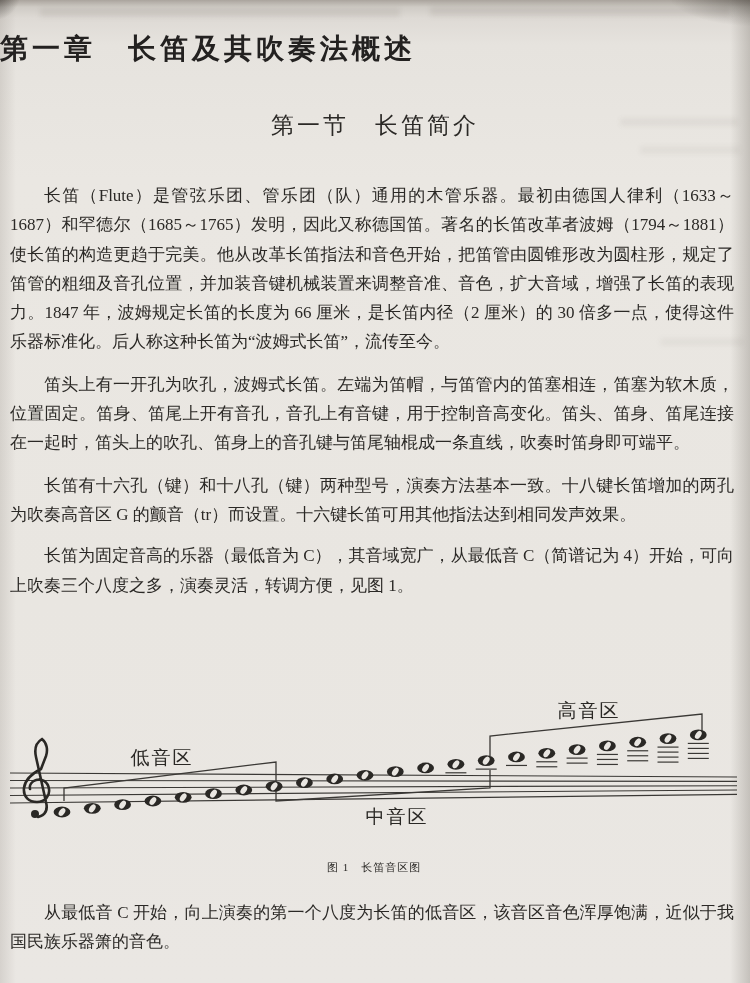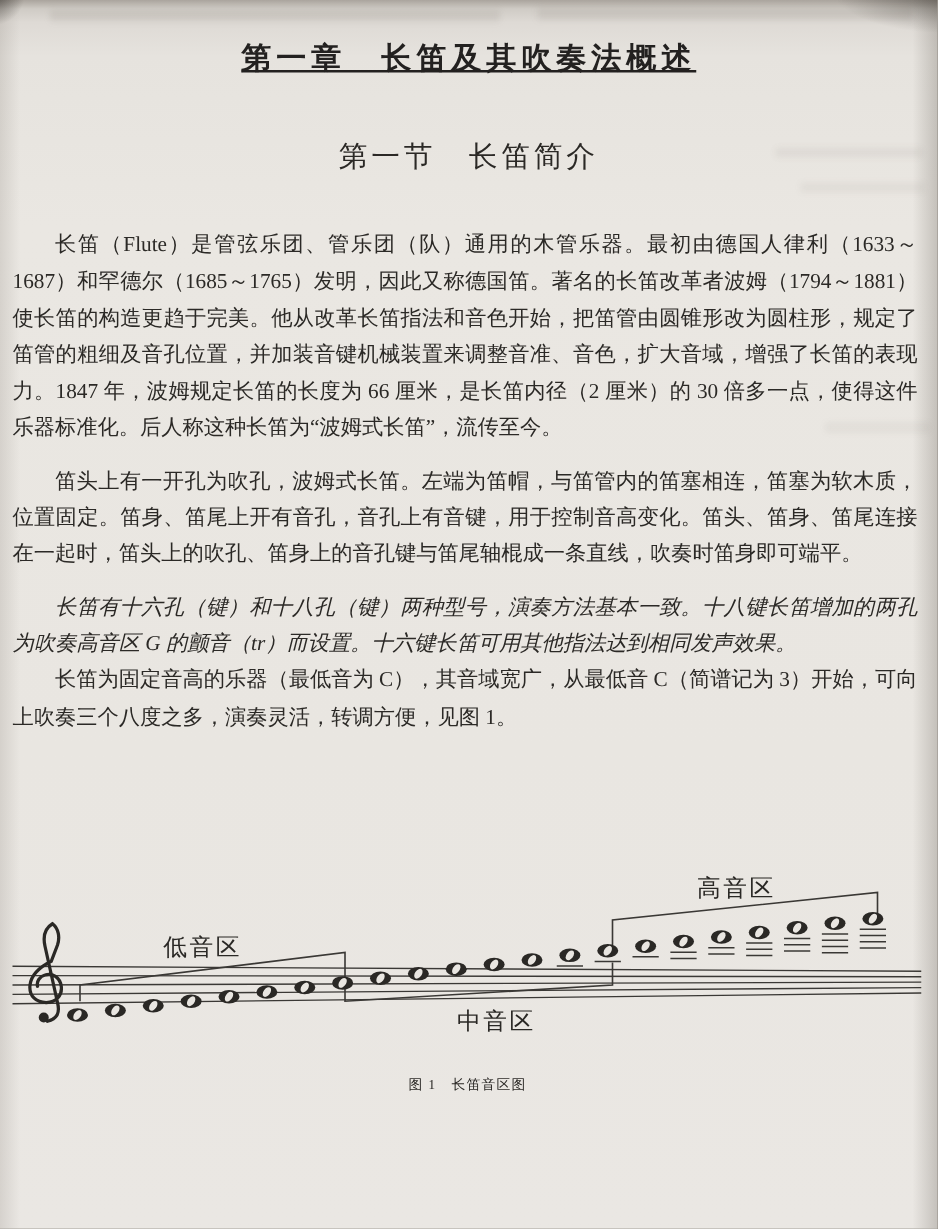--- a/index.html
+++ b/index.html
@@ -22,36 +22,35 @@
     background:radial-gradient(ellipse at 100% 0, rgba(55,50,44,.55), rgba(0,0,0,0) 72%);}
   .ghost{position:absolute;background:rgba(115,108,100,.12);filter:blur(2.5px);border-radius:2px;}
   .g1{left:40px;top:8px;width:360px;height:9px;}
   .g2{left:430px;top:6px;width:300px;height:10px;}
   .g3{left:620px;top:118px;width:118px;height:8px;opacity:.7;}
   .g4{left:640px;top:146px;width:100px;height:8px;opacity:.6;}
   .g5{left:660px;top:338px;width:84px;height:8px;opacity:.55;}
 
   .chapter-title{
     position:absolute;left:0;top:30px;width:750px;margin:0;
-    text-align:center;
     font-family:"Liberation Sans","DejaVu Sans",sans-serif;
-    font-size:24px;font-weight:700;letter-spacing:4px;color:#232120;text-decoration:underline;
+    font-size:28px;font-weight:700;letter-spacing:4px;color:#232120;
   }
   .section-title{
     position:absolute;left:0;top:110px;width:750px;margin:0;
     text-align:center;font-size:23px;font-weight:400;letter-spacing:3px;color:#2b2926;
   }
   .body-text{
     position:absolute;left:10px;width:724px;
     font-size:17px;line-height:29.3px;text-align:justify;
   }
   .body-text.main{top:181px;}
   .body-text p{margin:0;text-indent:2em;}
   .body-text p.sp-lg{margin-bottom:13px;}
-  .body-text p.sp-sm{margin-bottom:0;font-style:italic;}
+  .body-text p.sp-sm{margin-bottom:12px;}
   .figure-wrap{position:absolute;left:0;top:700px;width:750px;height:160px;margin:0;}
   #range-svg{display:block;}
   #range-svg text{font-family:"Liberation Serif","DejaVu Serif",serif;font-size:19px;fill:#2a2825;text-anchor:middle;letter-spacing:2px;}
   .figure-caption{
     position:absolute;left:0;top:860px;width:748px;
     text-align:center;font-size:11px;color:#2b2926;letter-spacing:1px;
   }
   .body-text.closing{top:898px;}
 </style>
 </head>
@@ -66,21 +65,21 @@
   <div class="ghost g4"></div>
   <div class="ghost g5"></div>
 
   <h1 class="chapter-title">第一章　长笛及其吹奏法概述</h1>
   <h2 class="section-title">第一节　长笛简介</h2>
 
   <div class="body-text main">
     <p class="sp-lg">长笛（Flute）是管弦乐团、管乐团（队）通用的木管乐器。最初由德国人律利（1633～1687）和罕德尔（1685～1765）发明，因此又称德国笛。著名的长笛改革者波姆（1794～1881）使长笛的构造更趋于完美。他从改革长笛指法和音色开始，把笛管由圆锥形改为圆柱形，规定了笛管的粗细及音孔位置，并加装音键机械装置来调整音准、音色，扩大音域，增强了长笛的表现力。1847 年，波姆规定长笛的长度为 66 厘米，是长笛内径（2 厘米）的 30 倍多一点，使得这件乐器标准化。后人称这种长笛为“波姆式长笛”，流传至今。</p>
     <p class="sp-lg">笛头上有一开孔为吹孔，波姆式长笛。左端为笛帽，与笛管内的笛塞相连，笛塞为软木质，位置固定。笛身、笛尾上开有音孔，音孔上有音键，用于控制音高变化。笛头、笛身、笛尾连接在一起时，笛头上的吹孔、笛身上的音孔键与笛尾轴棍成一条直线，吹奏时笛身即可端平。</p>
     <p class="sp-sm">长笛有十六孔（键）和十八孔（键）两种型号，演奏方法基本一致。十八键长笛增加的两孔为吹奏高音区 G 的颤音（tr）而设置。十六键长笛可用其他指法达到相同发声效果。</p>
-    <p>长笛为固定音高的乐器（最低音为 C），其音域宽广，从最低音 C（简谱记为 3）开始，可向上吹奏三个八度之多，演奏灵活，转调方便，见图 1。</p>
+    <p>长笛为固定音高的乐器（最低音为 C），其音域宽广，从最低音 C（简谱记为 4）开始，可向上吹奏三个八度之多，演奏灵活，转调方便，见图 1。</p>
   </div>
 
   <figure class="figure-wrap">
     <svg id="range-svg" width="750" height="160" viewBox="0 0 750 160">
       <g id="staff-group">
           <line x1="10" y1="73" x2="737" y2="77" stroke="#3a3835" stroke-width="1.1"></line>
           <line x1="10" y1="80.5" x2="737" y2="81.35" stroke="#3a3835" stroke-width="1.1"></line>
           <line x1="10" y1="88" x2="737" y2="85.7" stroke="#3a3835" stroke-width="1.1"></line>
           <line x1="10" y1="95.5" x2="737" y2="90.05" stroke="#3a3835" stroke-width="1.1"></line>
           <line x1="10" y1="103" x2="737" y2="94.4" stroke="#3a3835" stroke-width="1.1"></line>
@@ -156,13 +155,16 @@
           <ellipse cx="698.3000000000001" cy="34.93000000000001" rx="4.4" ry="2.7" fill="#e9e6e1" transform="rotate(-55 698.3000000000001 34.93000000000001)"></ellipse>
         </g>
       <text x="162" y="64">低音区</text>
       <text x="397" y="123">中音区</text>
       <text x="589" y="17">高音区</text>
     </svg>
   </figure>
 
   <div class="figure-caption">图 1　长笛音区图</div>
 
+  <div class="body-text closing">
+    <p>从最低音 C 开始，向上演奏的第一个八度为长笛的低音区，该音区音色浑厚饱满，近似于我国民族乐器箫的音色。</p>
+  </div>
 </div>
 
 </body></html>

